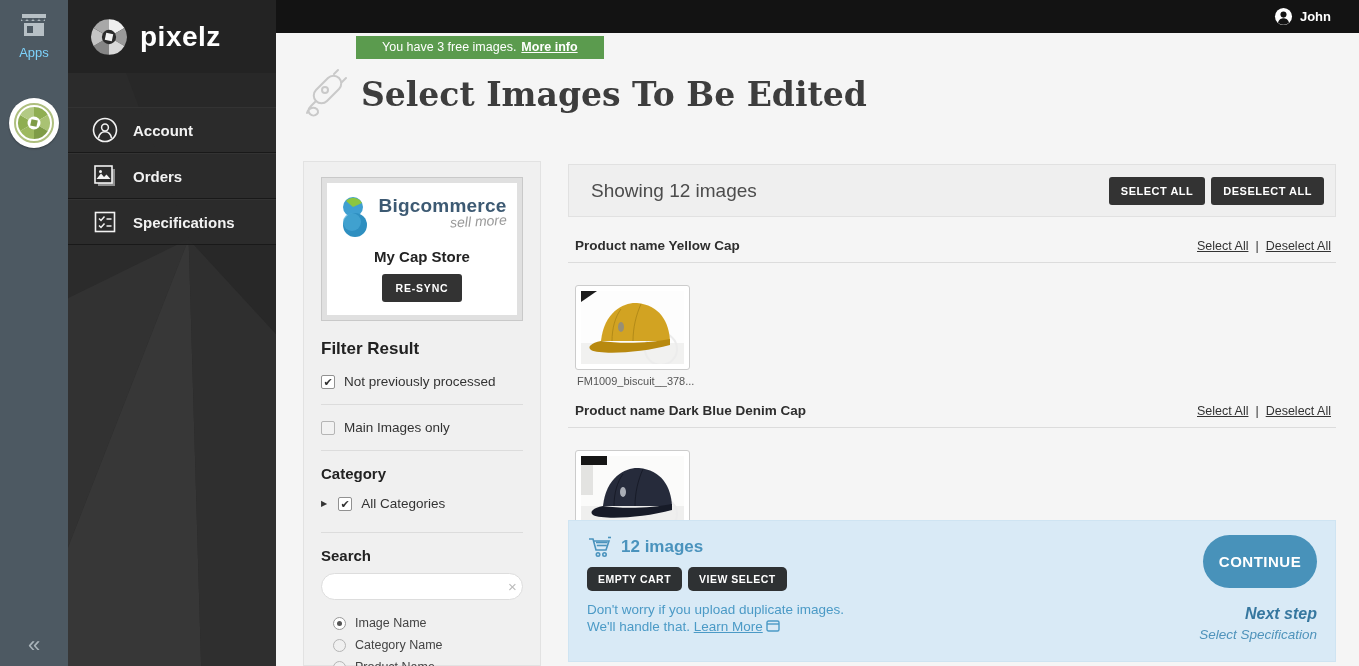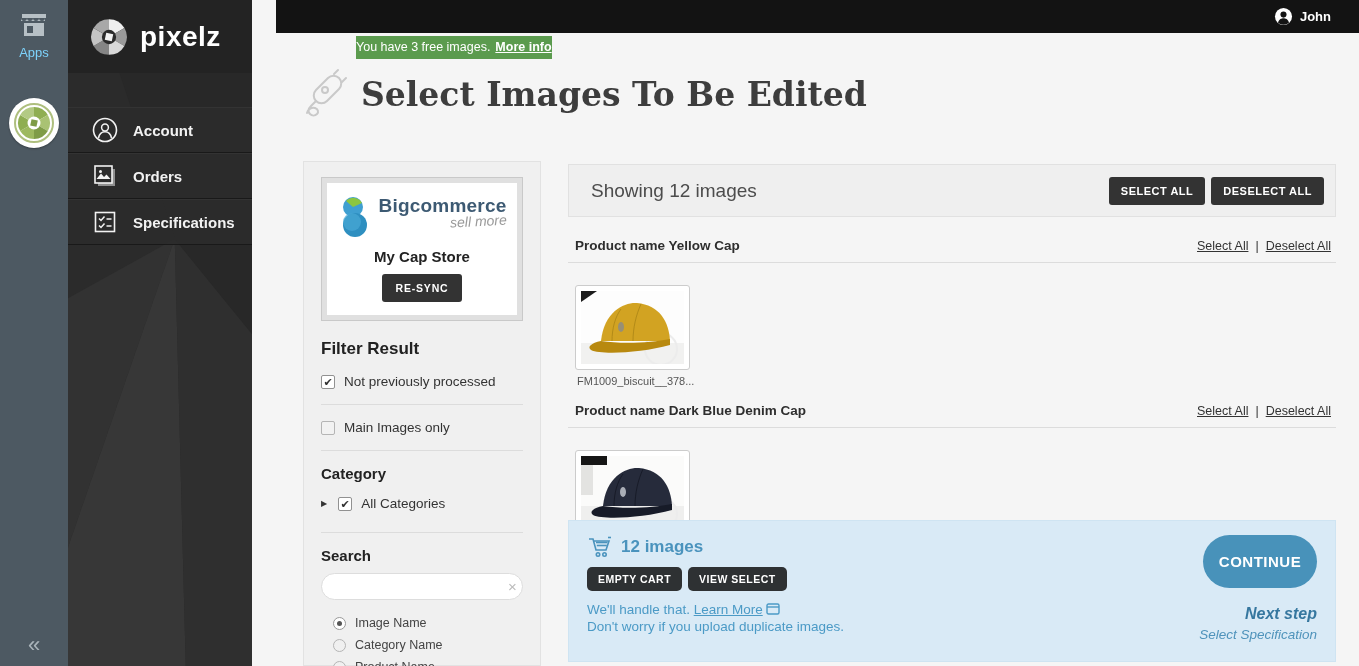--- a/index.html
+++ b/index.html
@@ -10,21 +10,21 @@
   .app-col { position:absolute; left:0; top:0; width:68px; height:666px; background:#4d5962; z-index:6; }
   .apps-btn { margin-top:12px; text-align:center; color:#7dd3fc; cursor:pointer; }
   .apps-btn .lbl { font-size:13px; margin-top:3px; }
   .app-logo { margin:38px auto 0; width:50px; height:50px; border-radius:50%; background:#fff;
               display:flex; align-items:center; justify-content:center; cursor:pointer;
               box-shadow:0 1px 2px rgba(0,0,0,.3); }
   .collapse { position:absolute; bottom:8px; left:0; width:68px; text-align:center;
               color:#aab4ba; font-size:22px; cursor:pointer; }
 
   
-  .side-col { position:absolute; left:68px; top:0; width:184px; height:666px; background:#2b2b2b; overflow:hidden; z-index:5; }
+  .side-col { position:absolute; left:68px; top:0; width:208px; height:666px; background:#2b2b2b; overflow:hidden; z-index:5; }
   .facets { position:absolute; left:0; top:73px; right:0; bottom:0; }
   .facet { position:absolute; inset:0; }
   .f1 { clip-path:polygon(0 38%, 58% 28%, 0 80%); background:#323232; }
   .f2 { clip-path:polygon(0 80%, 58% 28%, 64% 100%, 0 100%); background:#373737; }
   .f3 { clip-path:polygon(58% 28%, 100% 44%, 100% 100%, 64% 100%); background:#2f2f2f; }
   .f4 { clip-path:polygon(28% 0, 100% 0, 100% 44%, 58% 28%); background:#282828; }
   .side-header { position:relative; height:73px; background:#232323; display:flex; align-items:center;
                  gap:10px; padding-left:20px; z-index:2; }
   .brand-text { color:#fff; font-size:28px; font-weight:bold; letter-spacing:.5px; }
   .nav { position:relative; z-index:2; margin-top:34px; }
@@ -33,21 +33,21 @@
               border-top:1px solid rgba(255,255,255,.04); cursor:pointer; }
   .nav-item .lbl { color:#f2f2f2; font-size:15px; font-weight:bold; }
 
   
   .main { position:absolute; left:276px; top:0; width:1083px; height:666px; background:#f5f5f5; }
   .topbar { height:33px; background:#131313; display:flex; justify-content:flex-end; align-items:center;
             gap:7px; padding-right:28px; }
   .topbar .user { color:#fff; font-size:13px; font-weight:bold; cursor:pointer; display:flex; align-items:center; gap:7px; }
 
   .banner { position:absolute; left:80px; top:36px; color:#fff; font-size:12.5px;
-            padding:4px 0 5px; display:flex; gap:5px; align-items:center; }
+            padding:4px 26px 5px; display:flex; gap:5px; align-items:center; }
   .banner .link { font-weight:bold; text-decoration:underline; cursor:pointer; }
 
   .title-row { position:absolute; left:22px; top:68px; display:flex; align-items:center; gap:13px; }
   .page-title { font-family:"DejaVu Serif", serif; font-weight:bold; font-size:33px; color:#3d3d3d; }
 
   
   .filter-panel { position:absolute; left:27px; top:161px; width:238px; height:505px;
                   background:#f0f0f0; border:1px solid #e2e2e2; padding:15px 17px; }
   .store-card { background:#e0e0e0; border:1px solid #c9c9c9; padding:5px; }
   .store-card-inner { background:#fff; padding:12px 8px 13px; text-align:center; }
@@ -352,29 +352,29 @@
           <circle cx="17.5" cy="18.5" r="1.7"></circle>
         </g>
       </svg>
       <span>12 images</span>
     </div>
     <div class="cart-btns">
       <button class="btn-cart">EMPTY CART</button>
       <button class="btn-cart">VIEW SELECT</button>
     </div>
     <div class="cart-note">
+      <div>Don't worry if you upload duplicate images.</div>
       <div>
         <span>We'll handle that.</span>
         <a>Learn More</a>
         <svg width="14" height="12" viewBox="0 0 14 12" style="vertical-align:-1px">
           <rect x="1" y="1" width="12" height="10" rx="1.5" fill="none" stroke="#4b9ac6" stroke-width="1.4"></rect>
           <line x1="1" y1="4" x2="13" y2="4" stroke="#4b9ac6" stroke-width="1.4"></line>
         </svg>
       </div>
-      <div>Don't worry if you upload duplicate images.</div>
     </div>
     <button class="continue">CONTINUE</button>
     <div class="next-step">
       <div class="t1">Next step</div>
       <div class="t2">Select Specification</div>
     </div>
   </div>
 </div>
 
 </body></html>

